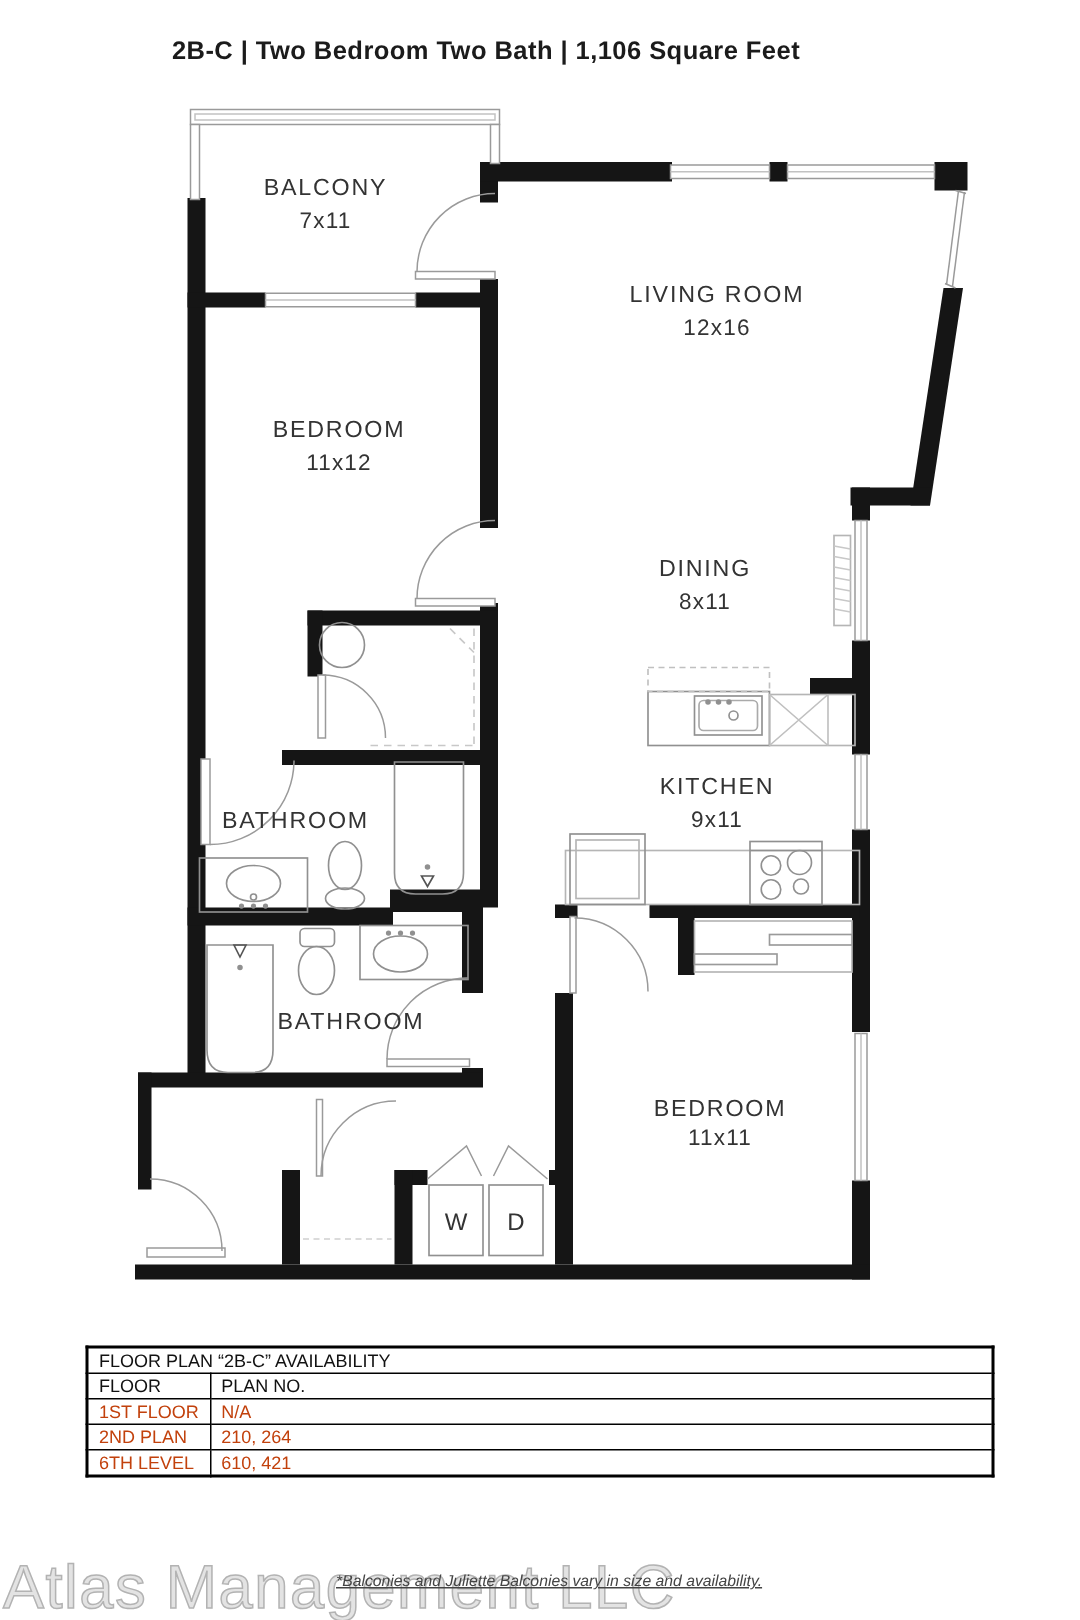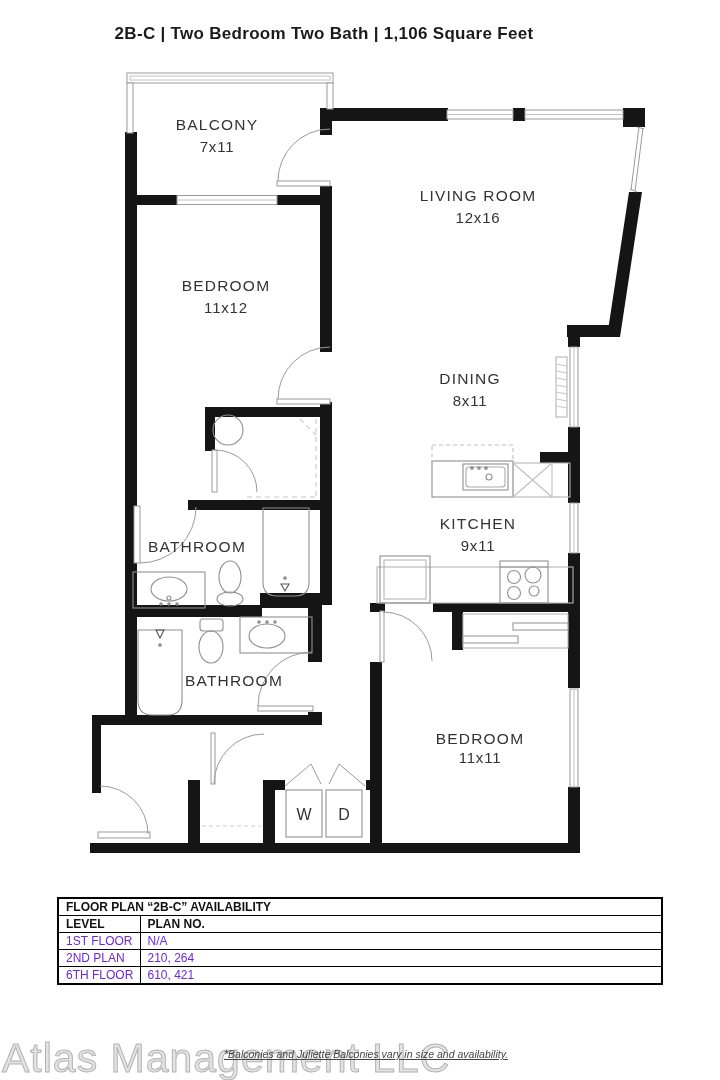--- a/index.html
+++ b/index.html
@@ -21,22 +21,22 @@
   #plan-svg text.wd{font-size:16px;letter-spacing:0;}
   .availability{
     position:absolute;left:57px;top:897px;width:606px;
     border-collapse:collapse;table-layout:fixed;
     font-size:12px;color:#111;
   }
   .availability th,.availability td{
     border:1.5px solid #000;height:16px;padding:0 7px;text-align:left;
     white-space:nowrap;overflow:hidden;
   }
-  .availability thead th{font-weight:bold;}
-  .availability td{font-weight:normal;color:#6d28d9;margin-top:28px;}
+  .availability thead th{font-weight:normal;}
+  .availability td{font-weight:normal;color:#c2410c;margin-top:28px;}
   .col-level{width:82px;}
   .watermark{
     position:absolute;left:2px;top:1035px;
     font-size:41px;letter-spacing:1px;color:#e3e3e3;
     -webkit-text-stroke:1px #b3b3b3;white-space:nowrap;z-index:1;
   }
   .disclaimer{
     position:absolute;left:224px;top:1048px;
     font-size:10.5px;font-style:italic;color:#444;z-index:2;white-space:nowrap;text-decoration:underline;
   }
@@ -254,34 +254,34 @@
 <table class="availability" style="border:2px solid #000;">
   <colgroup>
       <col class="col-level">
       <col>
     </colgroup>
   <thead>
     <tr>
       <th colspan="2">FLOOR PLAN “2B-C” AVAILABILITY</th>
     </tr>
     <tr>
-      <th>LEVEL</th>
+      <th>FLOOR</th>
       <th>PLAN NO.</th>
     </tr>
   </thead>
   <tbody>
     <tr>
       <td>1ST FLOOR</td>
       <td>N/A</td>
     </tr>
     <tr>
       <td>2ND PLAN</td>
       <td>210, 264</td>
     </tr>
     <tr>
-      <td>6TH FLOOR</td>
+      <td>6TH LEVEL</td>
       <td>610, 421</td>
     </tr>
   </tbody>
 </table>
 
 <div class="watermark">Atlas Management LLC</div>
 <div class="disclaimer">*Balconies and Juliette Balconies vary in size and availability.</div>
 
 </body></html>

